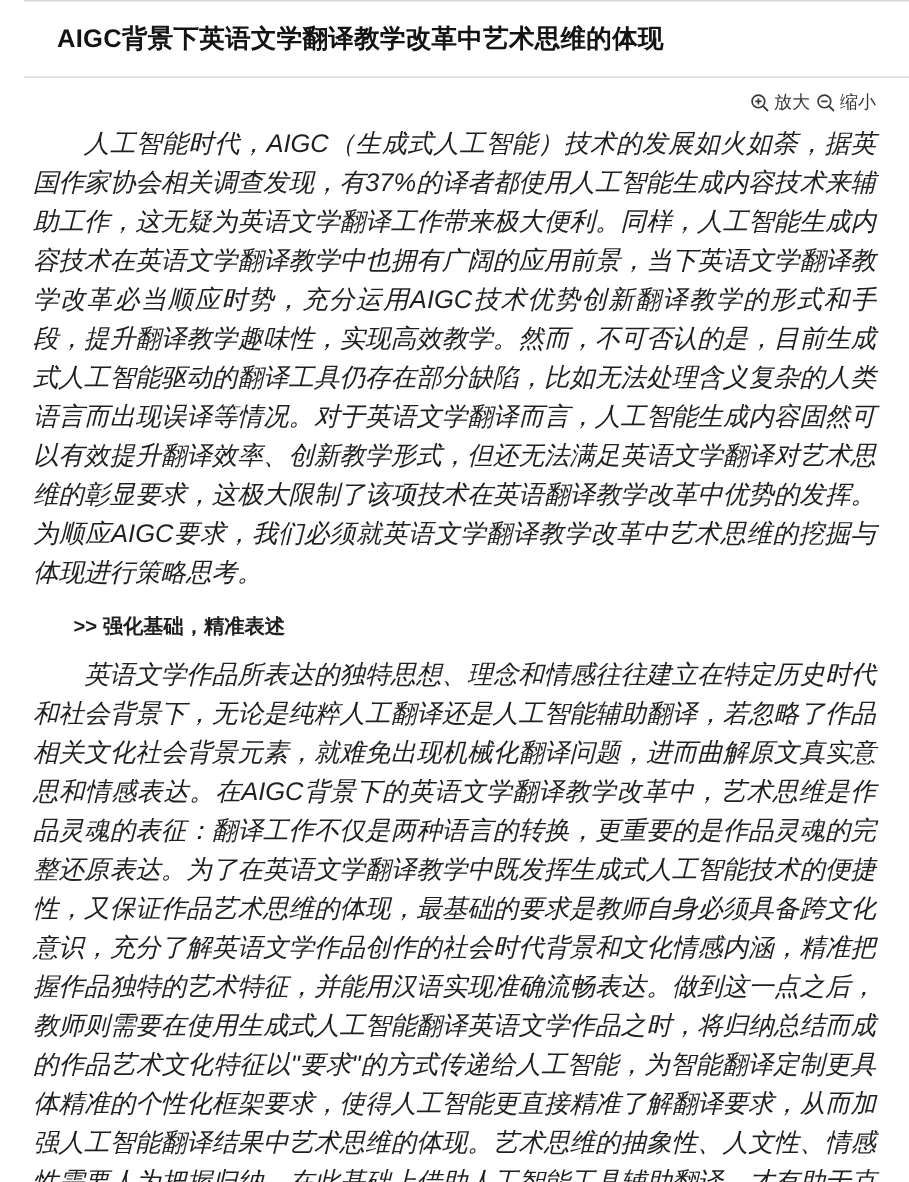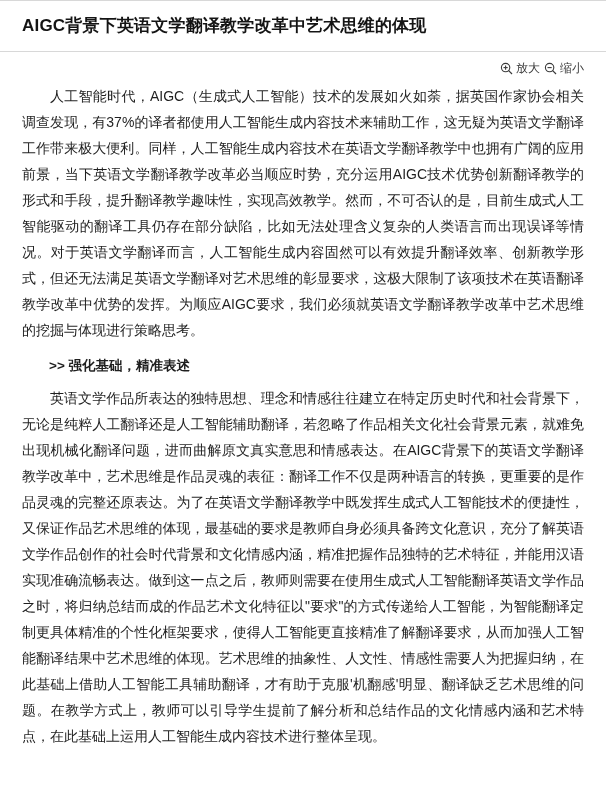--- a/index.html
+++ b/index.html
@@ -19,20 +19,21 @@
     height: 788px;
     box-sizing: border-box;
     position: relative;
     background: #ffffff;
   }
   .title-bar {
     border-top: 1px solid #d8d8d8;
     border-bottom: 1px solid #d8d8d8;
     padding: 14px 18px 14px 22px;
     box-sizing: border-box;
+    margin-left: 16px;
   }
   .title {
     font-size: 17px;
     font-weight: bold;
     color: #141414;
     letter-spacing: 0.2px;
     line-height: 1.3;
     font-family: "Liberation Sans", sans-serif;
   }
   .tools {
@@ -58,26 +59,27 @@
     display: inline-block;
     position: relative;
   }
   .tool-icon svg { display: block; }
   .content {
     padding: 2px 22px 0 22px;
     box-sizing: border-box;
   }
   p.para {
     margin: 0 0 10px 0;
-    font-size: 14px;
+    font-size: 17px;
     line-height: 26px;
     color: #1f1f1f;
     text-align: justify;
     text-indent: 2em;
     font-family: "Liberation Sans", sans-serif;
+    font-style: italic;
   }
   p.subhead {
     margin: 6px 0 6px 0;
     font-size: 13.5px;
     line-height: 26px;
     color: #1f1f1f;
     text-indent: 2em;
     font-weight: bold;
     font-family: "Liberation Sans", sans-serif;
   }

